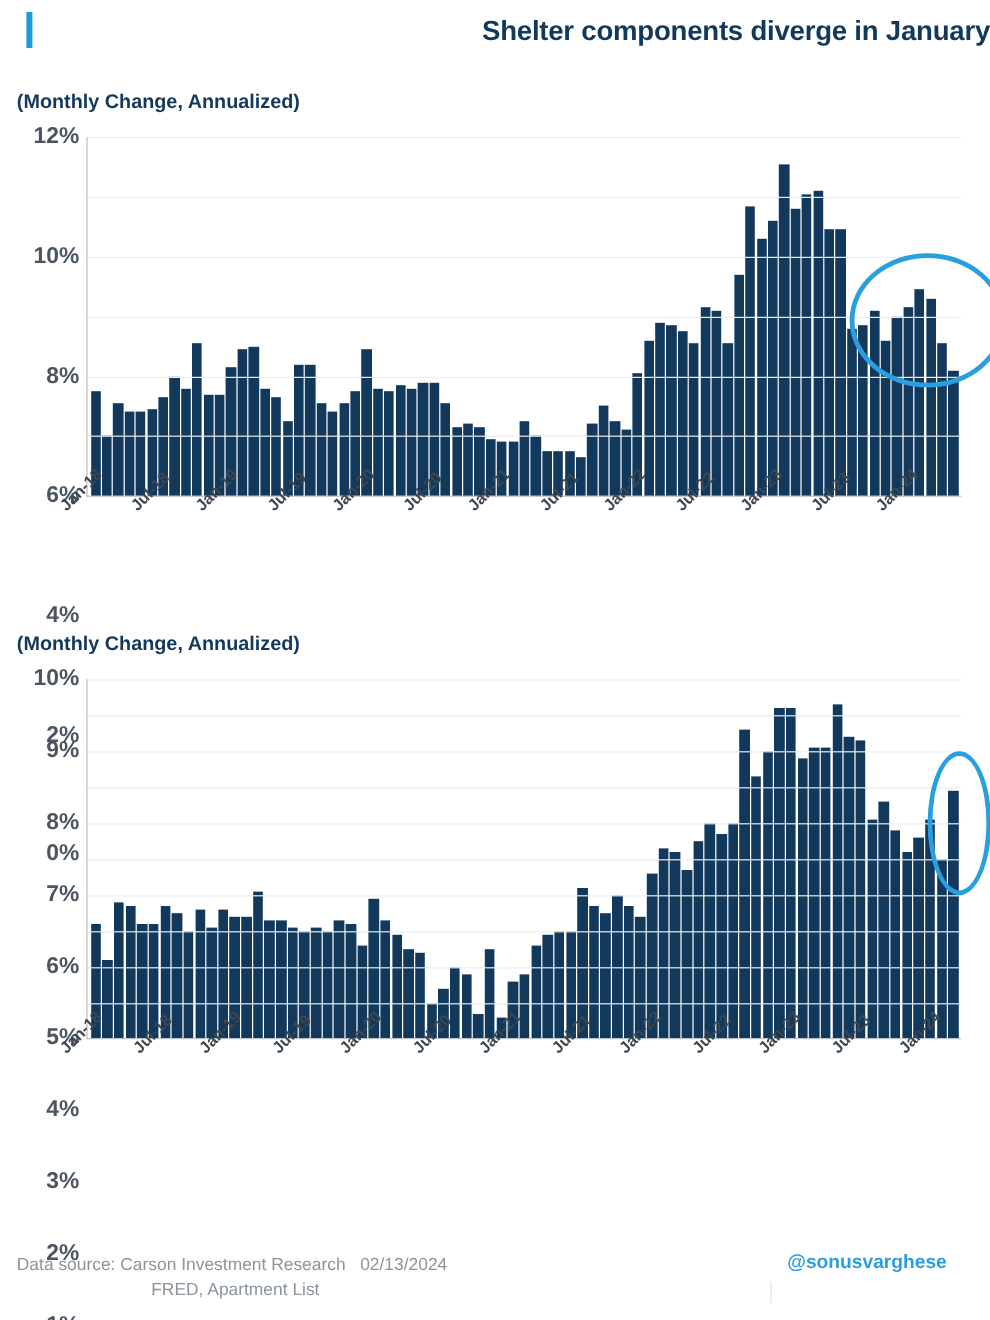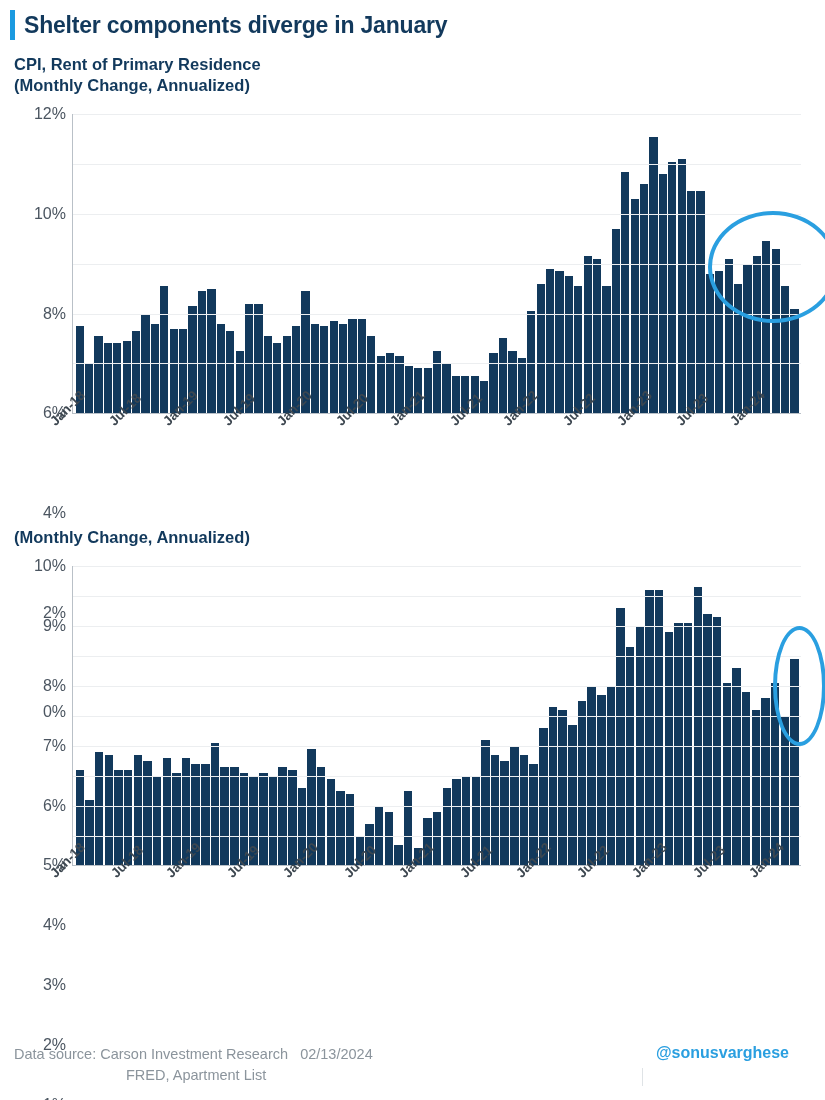--- a/index.html
+++ b/index.html
@@ -16,21 +16,22 @@
   .page {
     width: 825px;
     height: 1100px;
     position: relative;
     padding: 0;
   }
   .title-bar {
     display: flex;
     align-items: center;
     margin: 10px 0 0 0;
-    padding-left: 10px;
+    padding-left: 22px;
+    justify-content: space-between;
   }
   .title-accent {
     width: 5px;
     height: 30px;
     background: #1b9ae0;
     margin-right: 9px;
   }
   .title-text {
     font-size: 23px;
     font-weight: bold;
@@ -62,22 +63,22 @@
     left: 0;
     right: 0;
     height: 1px;
     background: #eceef0;
   }
   .ytick {
     position: absolute;
     right: 100%;
     transform: translateY(-50%);
     padding-right: 7px;
-    font-size: 16px;
-    font-weight: normal;
+    font-size: 19px;
+    font-weight: bold;
     color: #4b5560;
     white-space: nowrap;
   }
   .bars {
     position: absolute;
     left: 0; right: 0; top: 0; bottom: 0;
     display: flex;
     align-items: flex-end;
     padding: 0 2px;
   }
@@ -143,21 +144,21 @@
 <body>
 
 <div class="page">
 
   <div class="title-bar">
     <div class="title-accent"></div>
     <div class="title-text">Shelter components diverge in January</div>
   </div>
 
   <div class="subtitle">
-    <span>CPI, Rent of Primary Residence</span><br>
+    <br>
     <span>(Monthly Change, Annualized)</span>
   </div>
 
   <div class="chart-wrap" style="margin-top:18px;">
     <div class="chart" id="chart1" style="height:300px; width:797px;">
       <div class="plot" id="plot1">
         <div class="bars" id="bars1">
             <div class="bar" title="Jan-18: 3.5%" style="height: 87.2083px; background: rgb(18, 57, 92);"></div>
             <div class="bar" title="Feb-18: 2%" style="height: 49.8333px; background: rgb(18, 57, 92);"></div>
             <div class="bar" title="Mar-18: 3.1%" style="height: 77.2417px; background: rgb(18, 57, 92);"></div>

